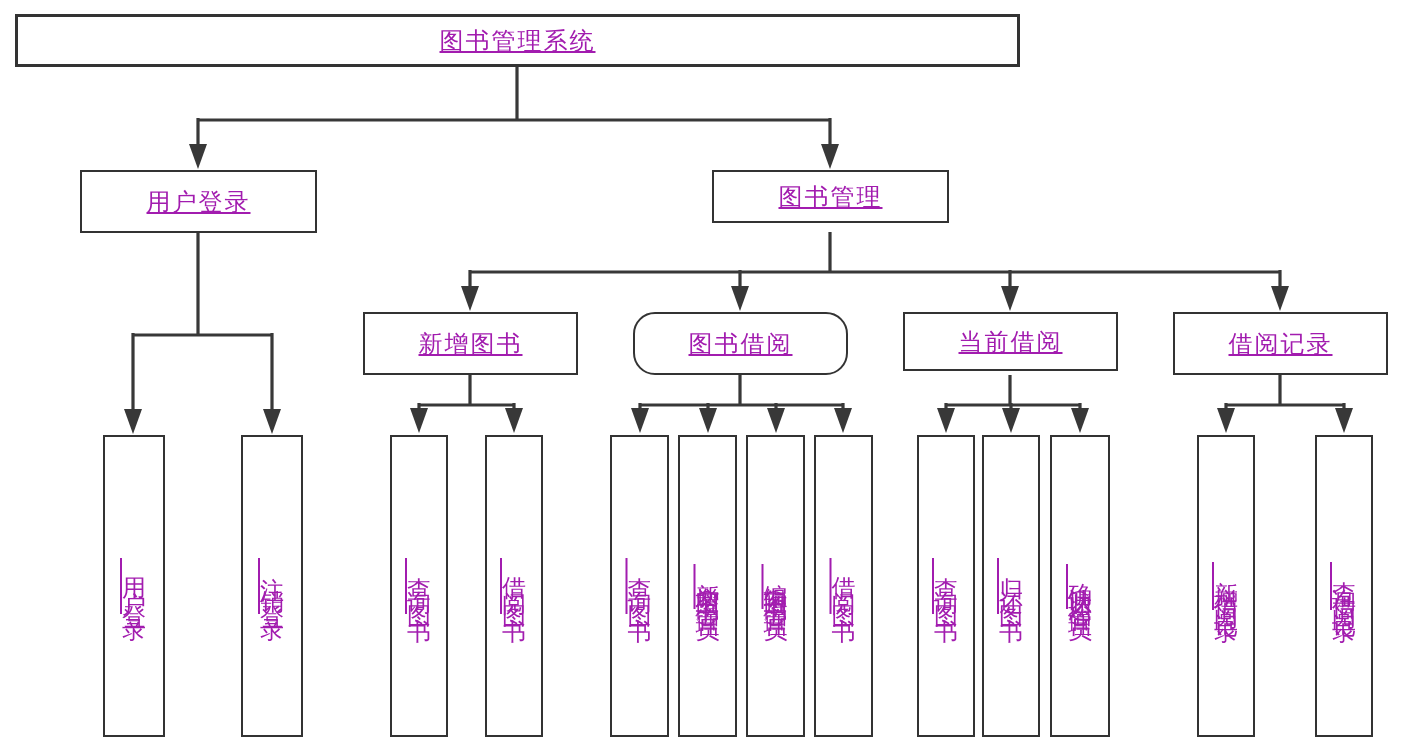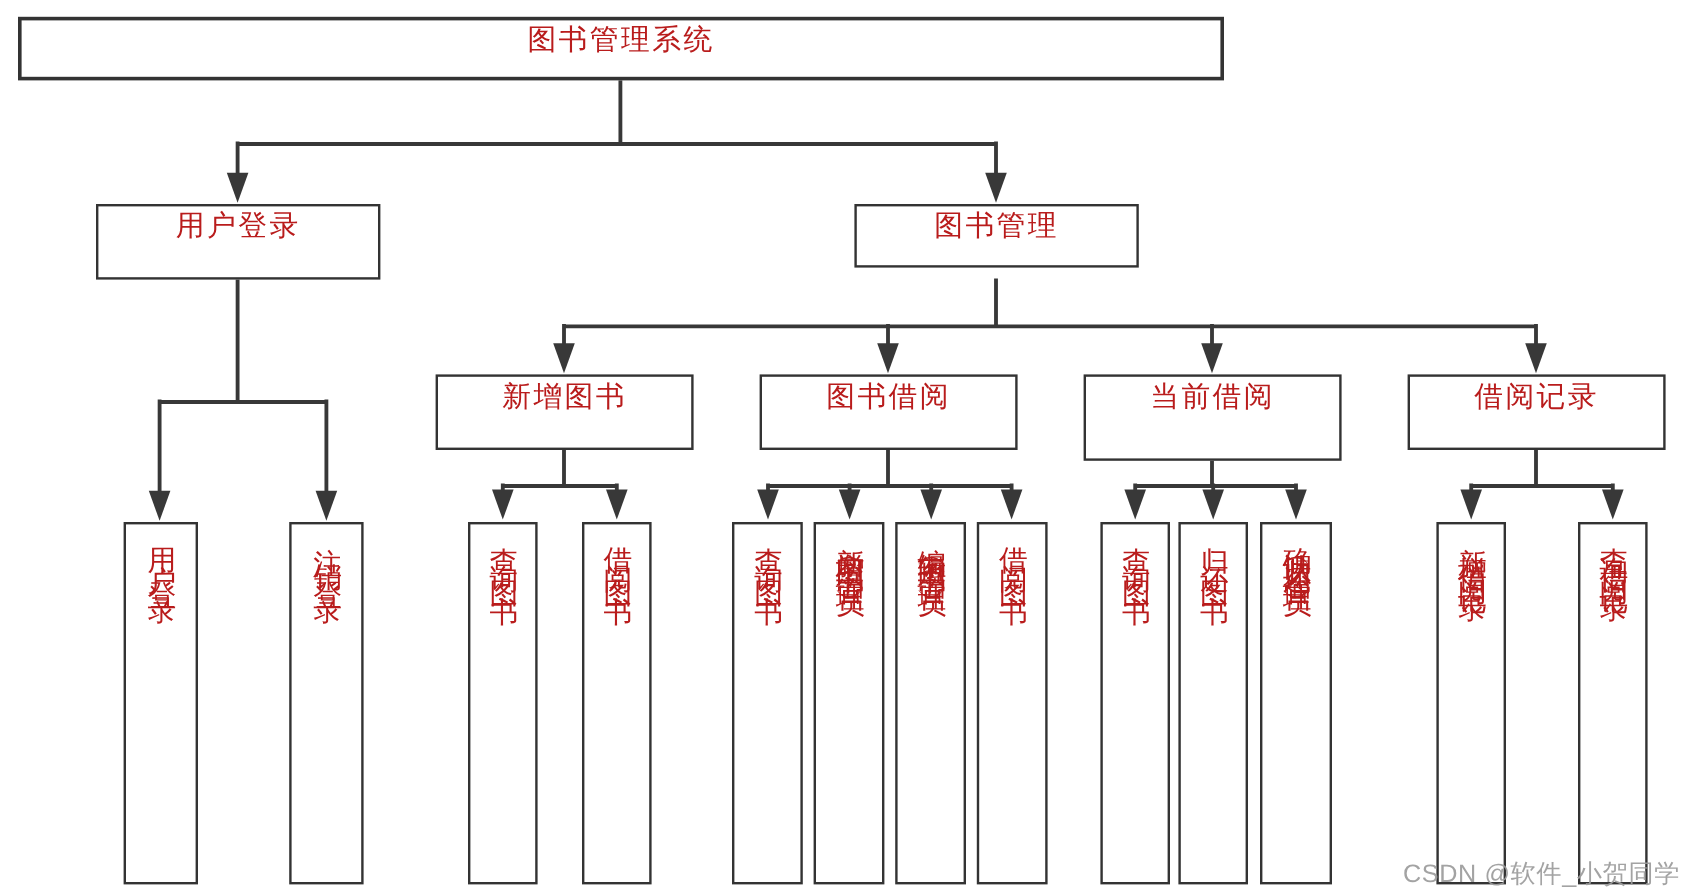--- a/index.html
+++ b/index.html
@@ -22,23 +22,25 @@
     width: 1405px;
     height: 747px;
     z-index: 1;
   }
   .node {
     position: absolute;
     box-sizing: border-box;
     border: 2.5px solid #333333;
     background: #ffffff;
     display: flex;
+    align-items: center;
     justify-content: center;
-    color: #b91c1c;
+    color: #a21caf;
     z-index: 2;
+    text-decoration: underline;
   }
   .node.hbox {
     font-size: 24px;
     letter-spacing: 2px;
     white-space: nowrap;
   }
   .node.vbox .vtext {
     writing-mode: vertical-rl;
     text-orientation: mixed;
     font-size: 24px;
@@ -118,24 +120,24 @@
   <div class="node hbox" style="left:80px; top:170px; width:237px; height:63px;">
     <span>用户登录</span>
   </div>
   <div class="node hbox" style="left:712px; top:170px; width:237px; height:53px;">
     <span>图书管理</span>
   </div>
 
   <div class="node hbox" style="left:363px; top:312px; width:215px; height:63px;">
     <span>新增图书</span>
   </div>
-  <div class="node hbox" style="left:633px; top:312px; width:215px; height:63px;">
+  <div class="node hbox" style="left:633px; top:312px; width:215px; height:63px;border-radius:22px;">
     <span>图书借阅</span>
   </div>
-  <div class="node hbox" style="left:903px; top:312px; width:215px; height:72px;">
+  <div class="node hbox" style="left:903px; top:312px; width:215px; height:59px;">
     <span>当前借阅</span>
   </div>
   <div class="node hbox" style="left:1173px; top:312px; width:215px; height:63px;">
     <span>借阅记录</span>
   </div>
 
   <div class="node vbox ls-4" style="left:103px; top:435px; width:62px; height:302px;">
     <span class="vtext">用户登录</span>
   </div>
   <div class="node vbox ls-4" style="left:241px; top:435px; width:62px; height:302px;">
@@ -172,15 +174,14 @@
     <span class="vtext">确认归还（管理员）</span>
   </div>
 
   <div class="node vbox ls-6" style="left:1197px; top:435px; width:58px; height:302px;">
     <span class="vtext">新增借阅记录</span>
   </div>
   <div class="node vbox ls-6" style="left:1315px; top:435px; width:58px; height:302px;">
     <span class="vtext">查询借阅记录</span>
   </div>
 
-  <div class="watermark">CSDN @软件_小贺同学</div>
 
 </div>
 
 </body></html>

